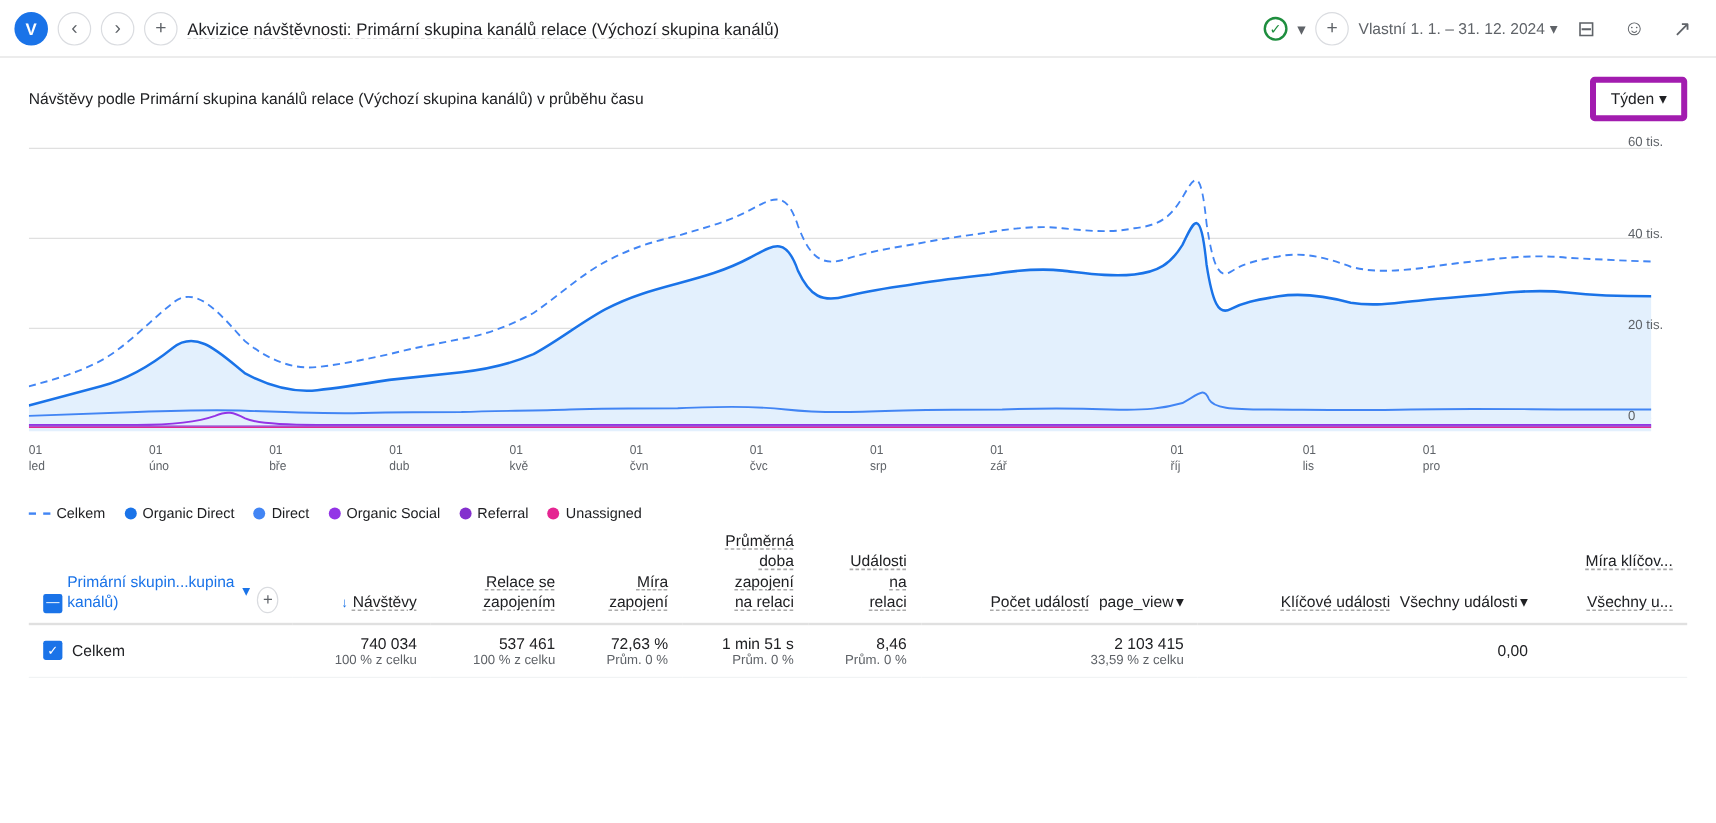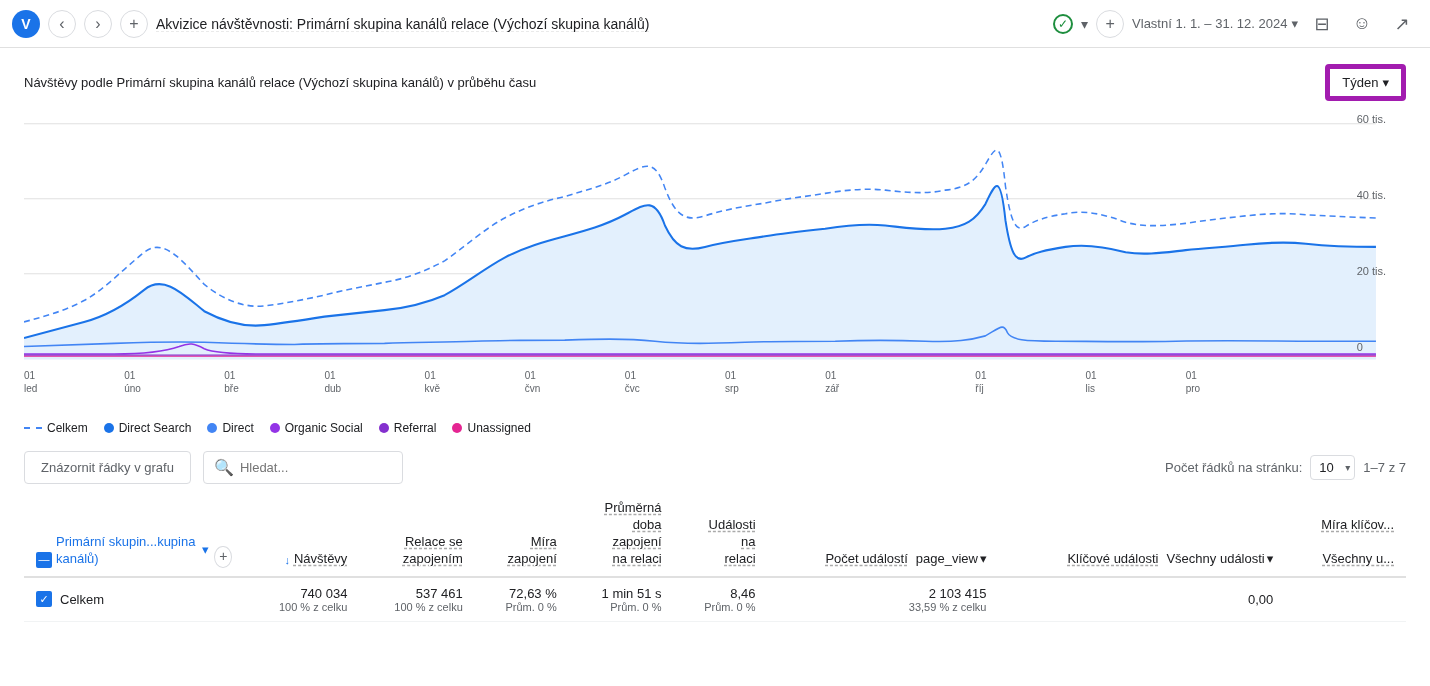--- a/index.html
+++ b/index.html
@@ -156,58 +156,40 @@
     </div>
   </div>
 
   <div class="legend">
     <div class="legend-item">
       <div class="legend-dashed" style="border-top: 2px dashed #4285f4;"></div>
       <span>Celkem</span>
     </div>
     <div class="legend-item">
       <div class="legend-dot" style="background:#1a73e8;"></div>
-      <span>Direct Search</span>
+      <span>Organic Direct</span>
     </div>
     <div class="legend-item">
       <div class="legend-dot" style="background:#4285f4;"></div>
       <span>Direct</span>
     </div>
     <div class="legend-item">
       <div class="legend-dot" style="background:#9334e6;"></div>
       <span>Organic Social</span>
     </div>
     <div class="legend-item">
       <div class="legend-dot" style="background:#8430ce;"></div>
       <span>Referral</span>
     </div>
     <div class="legend-item">
       <div class="legend-dot" style="background:#e52592;"></div>
       <span>Unassigned</span>
     </div>
   </div>
 
-  <div class="table-controls">
-    <button class="graph-btn">Znázornit řádky v grafu</button>
-    <div class="search-box">
-      <span class="search-icon">🔍</span>
-      <input class="search-input" placeholder="Hledat..." style="">
-    </div>
-    <div class="pagination-info">
-      <span>Počet řádků na stránku:</span>
-      <div class="per-page-wrap">
-        <select class="per-page-select">
-          <option>10</option>
-          <option>25</option>
-          <option>50</option>
-        </select>
-      </div>
-      <span>1–7 z 7</span>
-    </div>
-  </div>
 
   <table class="data-table">
     <thead>
       <tr>
         <th style="width:220px;">
           <div class="col-header-inner left">
             <div class="checkbox-dash">—</div>
             <div class="dim-selector">
               <div class="dim-dropdown">
                 <span>Primární skupin...kupina kanálů)</span>

